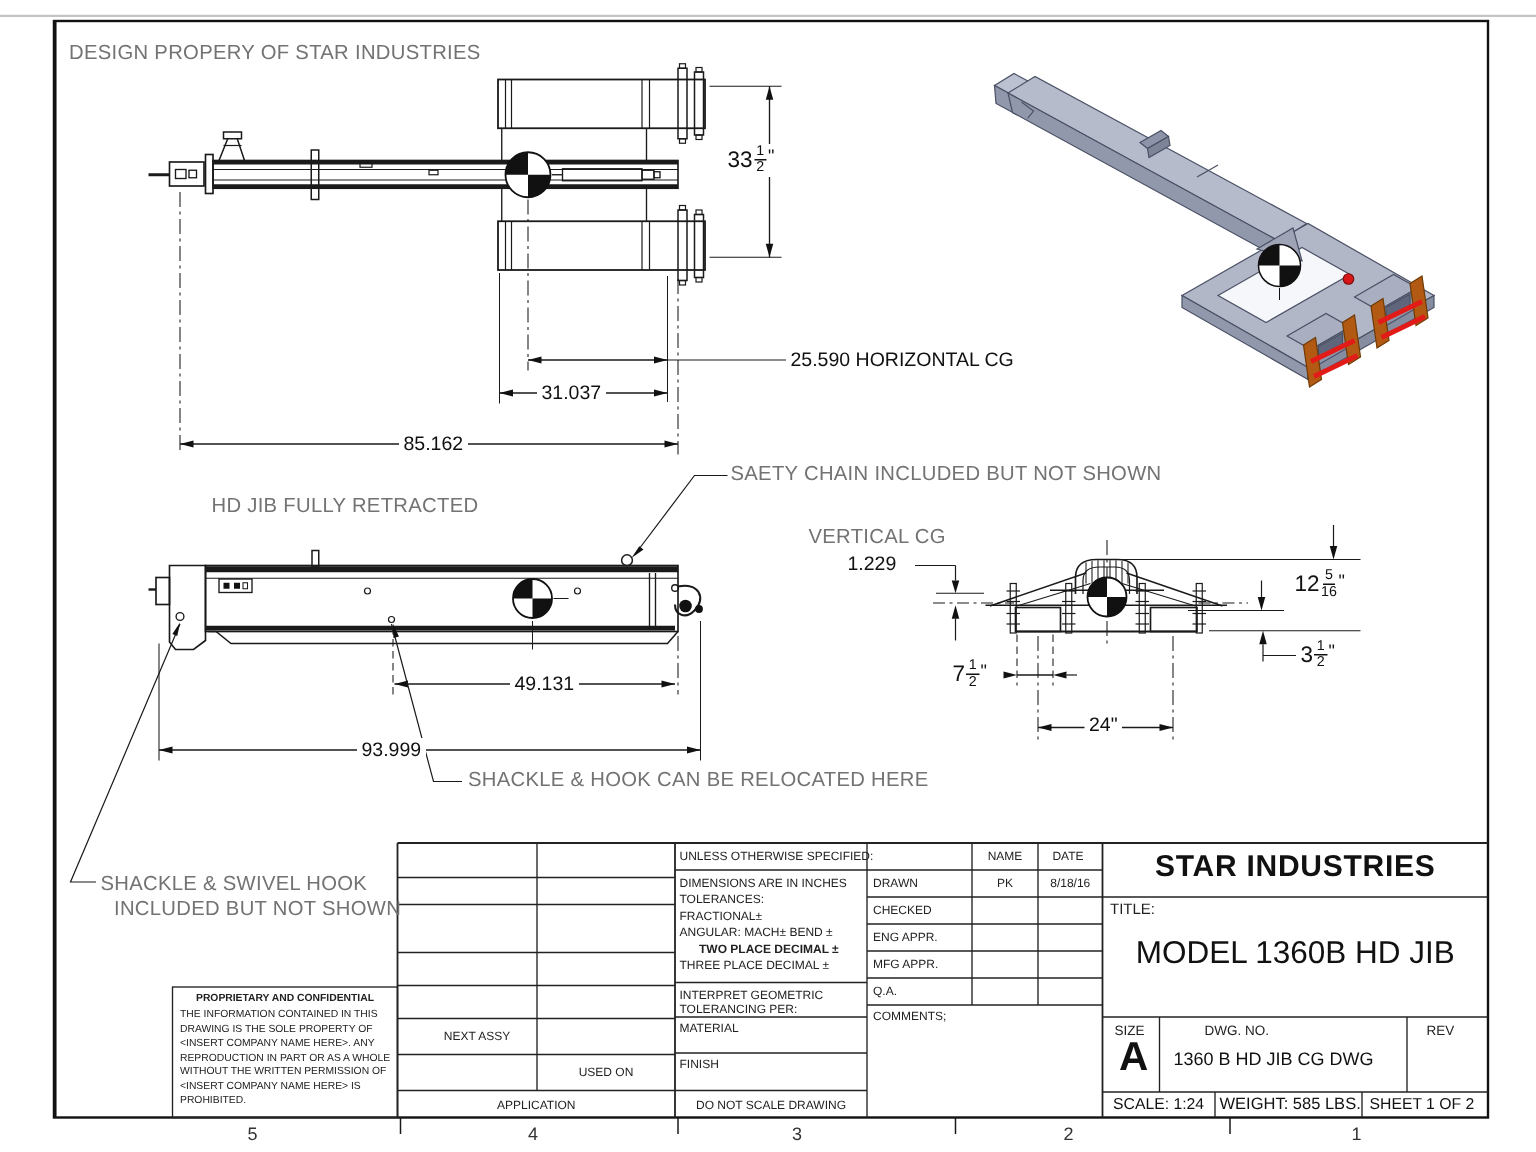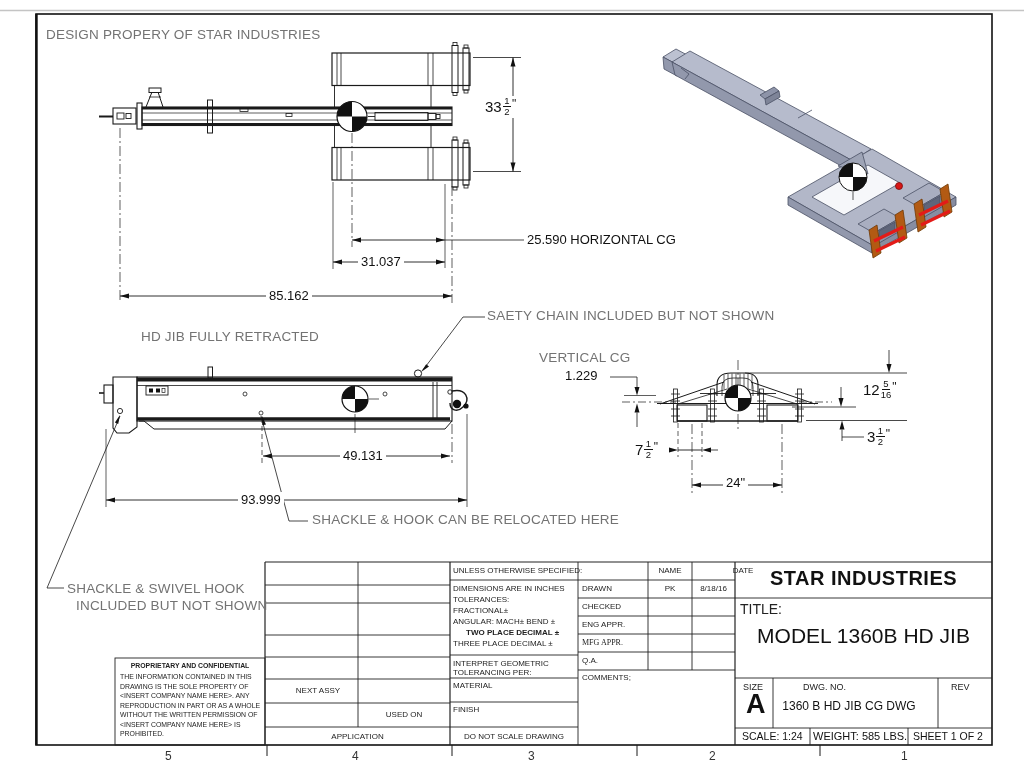--- a/index.html
+++ b/index.html
@@ -420,32 +420,32 @@
   <div class="tb" style="left:453px;top:659px;">INTERPRET GEOMETRIC</div>
   <div class="tb" style="left:453px;top:668px;">TOLERANCING PER:</div>
   <div class="tb" style="left:453px;top:681px;">MATERIAL</div>
   <div class="tb" style="left:453px;top:705px;">FINISH</div>
   <div class="tb c" style="left:450px;top:732px;width:128px;">DO NOT SCALE DRAWING</div>
   <div class="tb c" style="left:265px;top:686px;width:106px;">NEXT ASSY</div>
   <div class="tb c" style="left:358px;top:710px;width:92px;">USED ON</div>
   <div class="tb c" style="left:265px;top:732px;width:185px;">APPLICATION</div>
 
   <div class="tb c" style="left:648px;top:566px;width:44px;">NAME</div>
-  <div class="tb c" style="left:692px;top:566px;width:40px;margin-left:31px;">DATE</div>
+  <div class="tb c" style="left:692px;top:566px;width:40px;">DATE</div>
   <div class="tb" style="left:582px;top:584px;">DRAWN</div>
   <div class="tb c" style="left:648px;top:584px;width:44px;">PK</div>
   <div class="tb c" style="left:692px;top:584px;width:43px;">8/18/16</div>
   <div class="tb" style="left:582px;top:602px;">CHECKED</div>
   <div class="tb" style="left:582px;top:620px;">ENG APPR.</div>
-  <div class="tb" style="left:582px;top:638px;font-family:Liberation Serif, serif;">MFG APPR.</div>
+  <div class="tb" style="left:582px;top:638px;">MFG APPR.</div>
   <div class="tb" style="left:582px;top:656px;">Q.A.</div>
   <div class="tb" style="left:582px;top:673px;">COMMENTS;</div>
 
   <div style="position:absolute;left:735px;top:567px;width:257px;text-align:center;font-size:20px;font-weight:bold;letter-spacing:.5px;">STAR INDUSTRIES</div>
-  <div class="tb" style="left:740px;top:601px;font-size:14px;">TITLE:</div>
+  <div class="tb" style="left:740px;top:601px;font-size:10px;">TITLE:</div>
   <div style="position:absolute;left:735px;top:624px;width:257px;text-align:center;font-size:21px;">MODEL 1360B HD JIB</div>
   <div class="tb" style="left:743px;top:682px;font-size:9px;">SIZE</div>
   <div style="position:absolute;left:746px;top:689px;font-size:27px;font-weight:bold;">A</div>
   <div class="tb" style="left:779px;top:682px;font-size:9px;margin-left:24px;">DWG.  NO.</div>
   <div style="position:absolute;left:773px;top:699px;width:152px;text-align:center;font-size:12px;">1360 B HD JIB CG DWG</div>
   <div class="tb" style="left:951px;top:682px;font-size:9px;">REV</div>
   <div style="position:absolute;left:742px;top:730px;font-size:10.5px;">SCALE: 1:24</div>
   <div style="position:absolute;left:813px;top:730px;font-size:11px;">WEIGHT: 585 LBS.</div>
   <div style="position:absolute;left:913px;top:730px;font-size:10.5px;">SHEET 1 OF 2</div>
 

